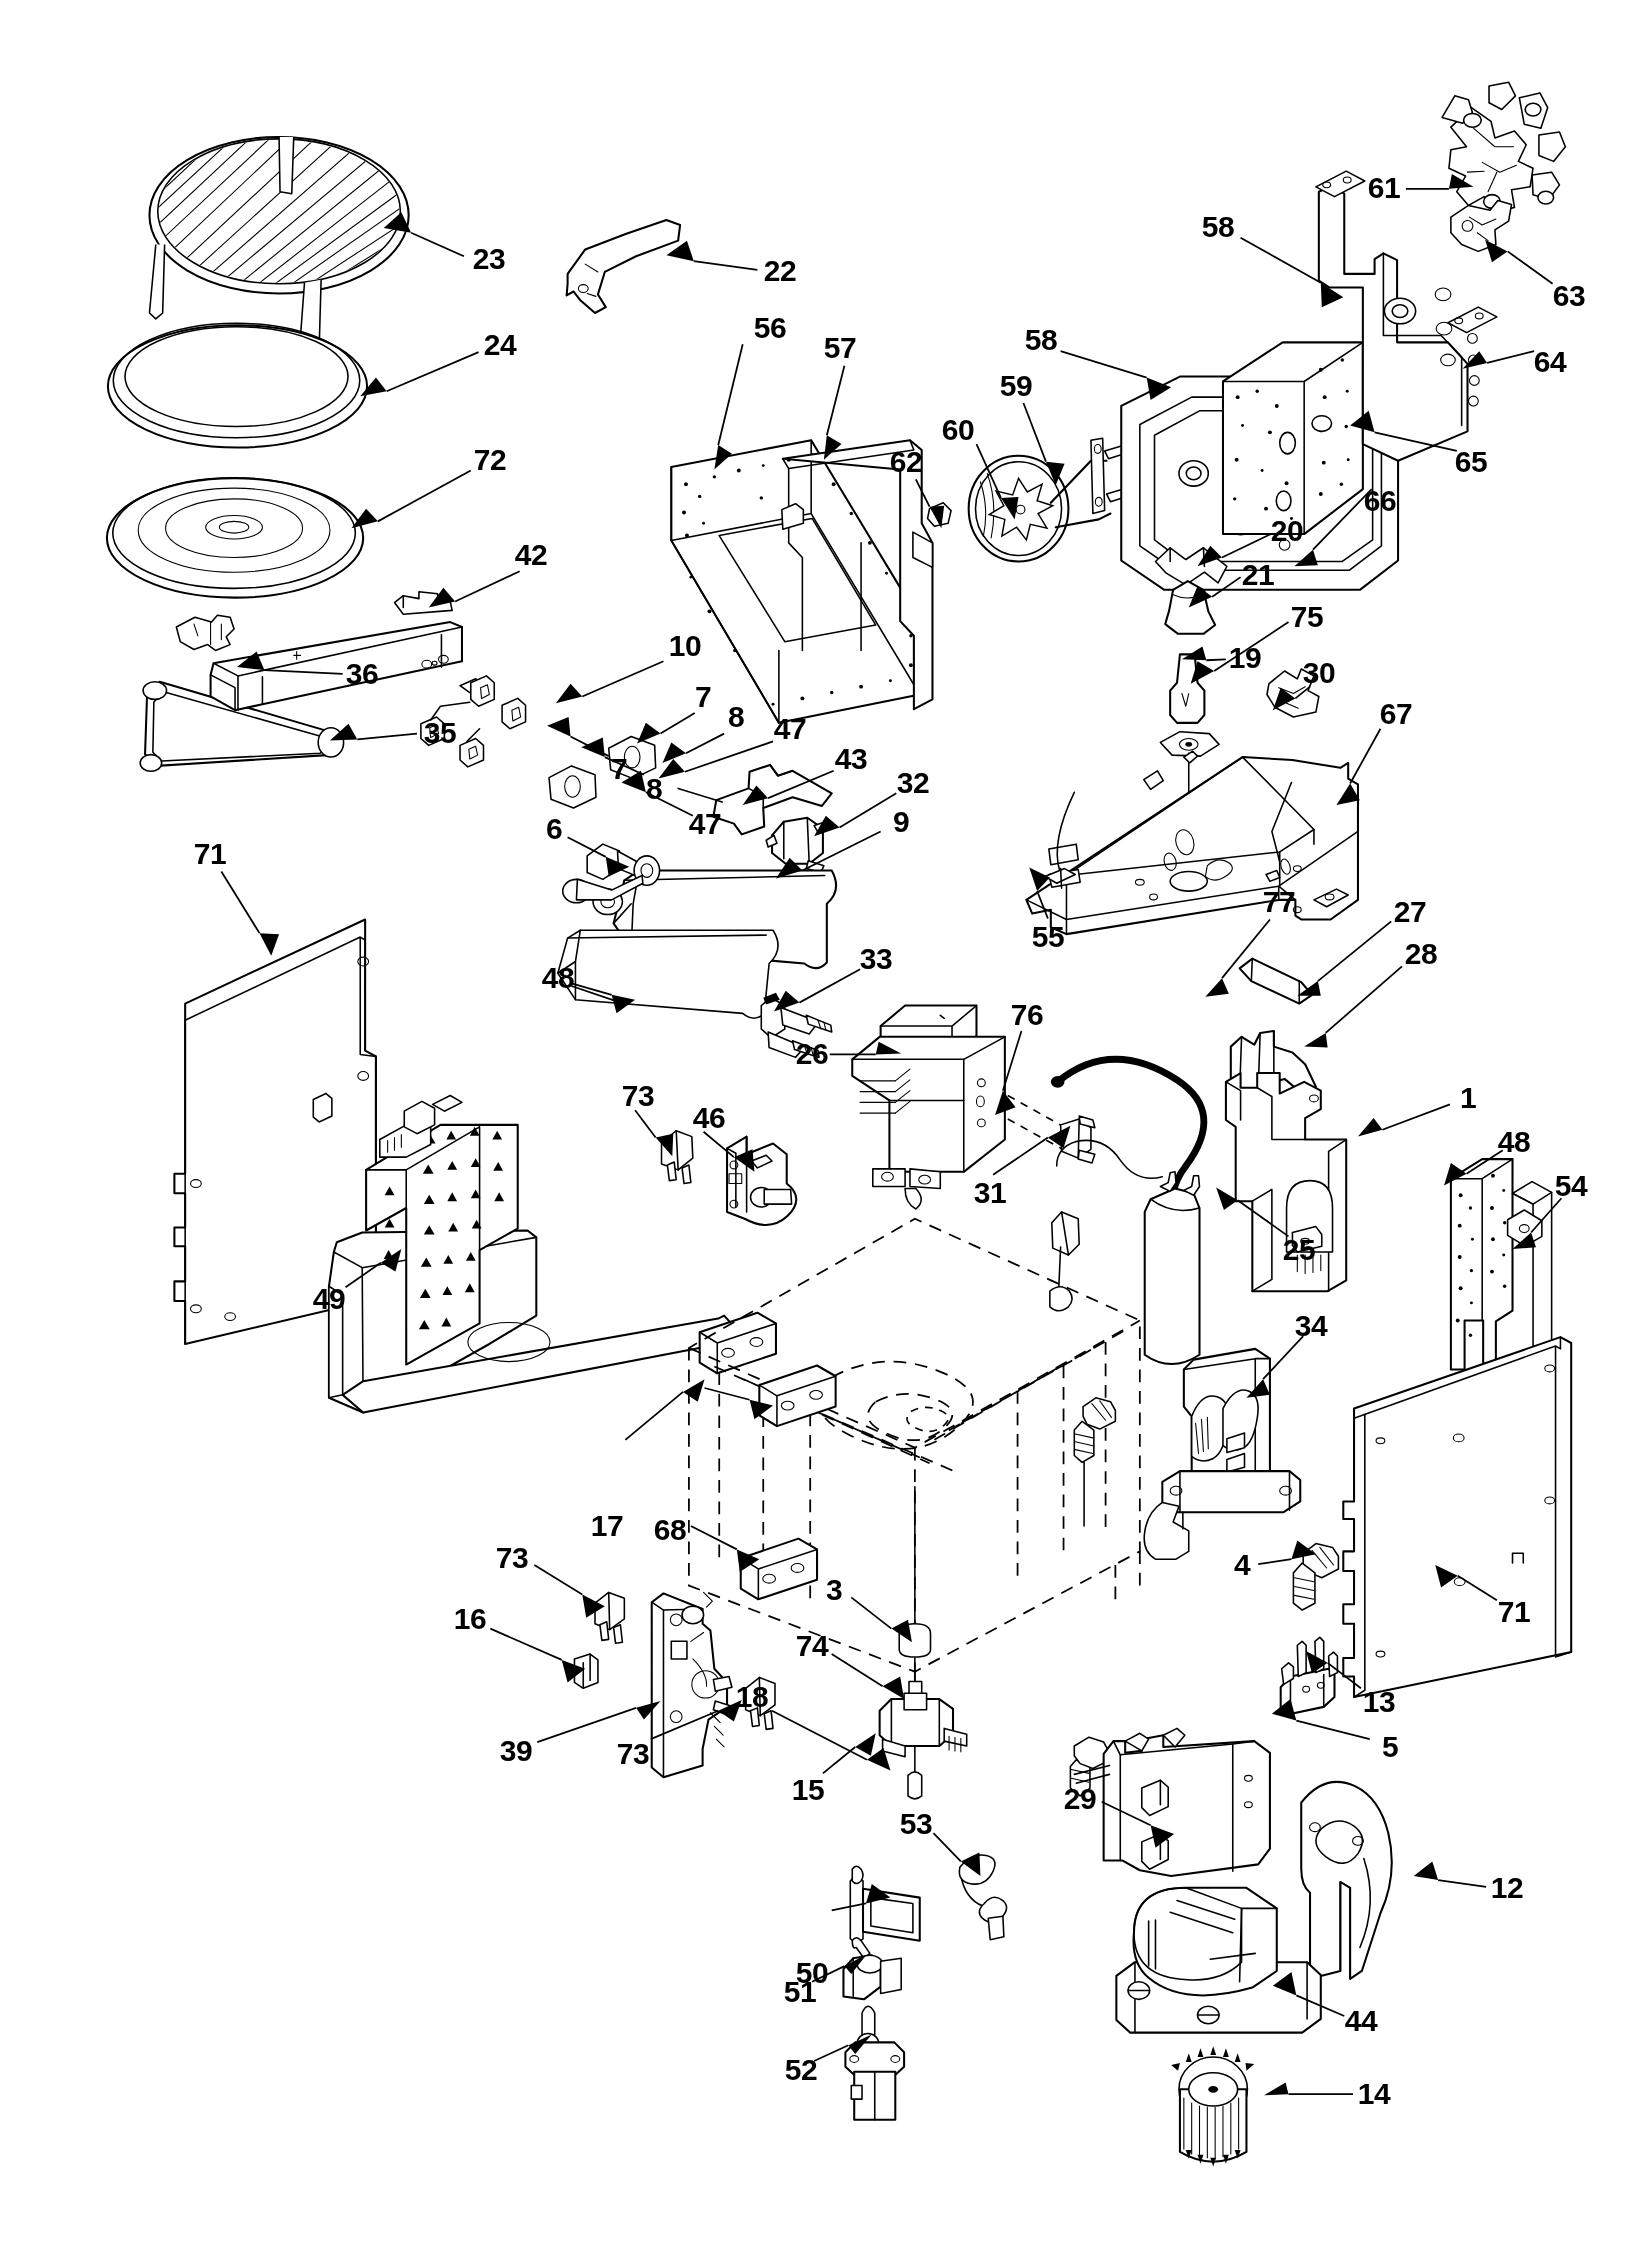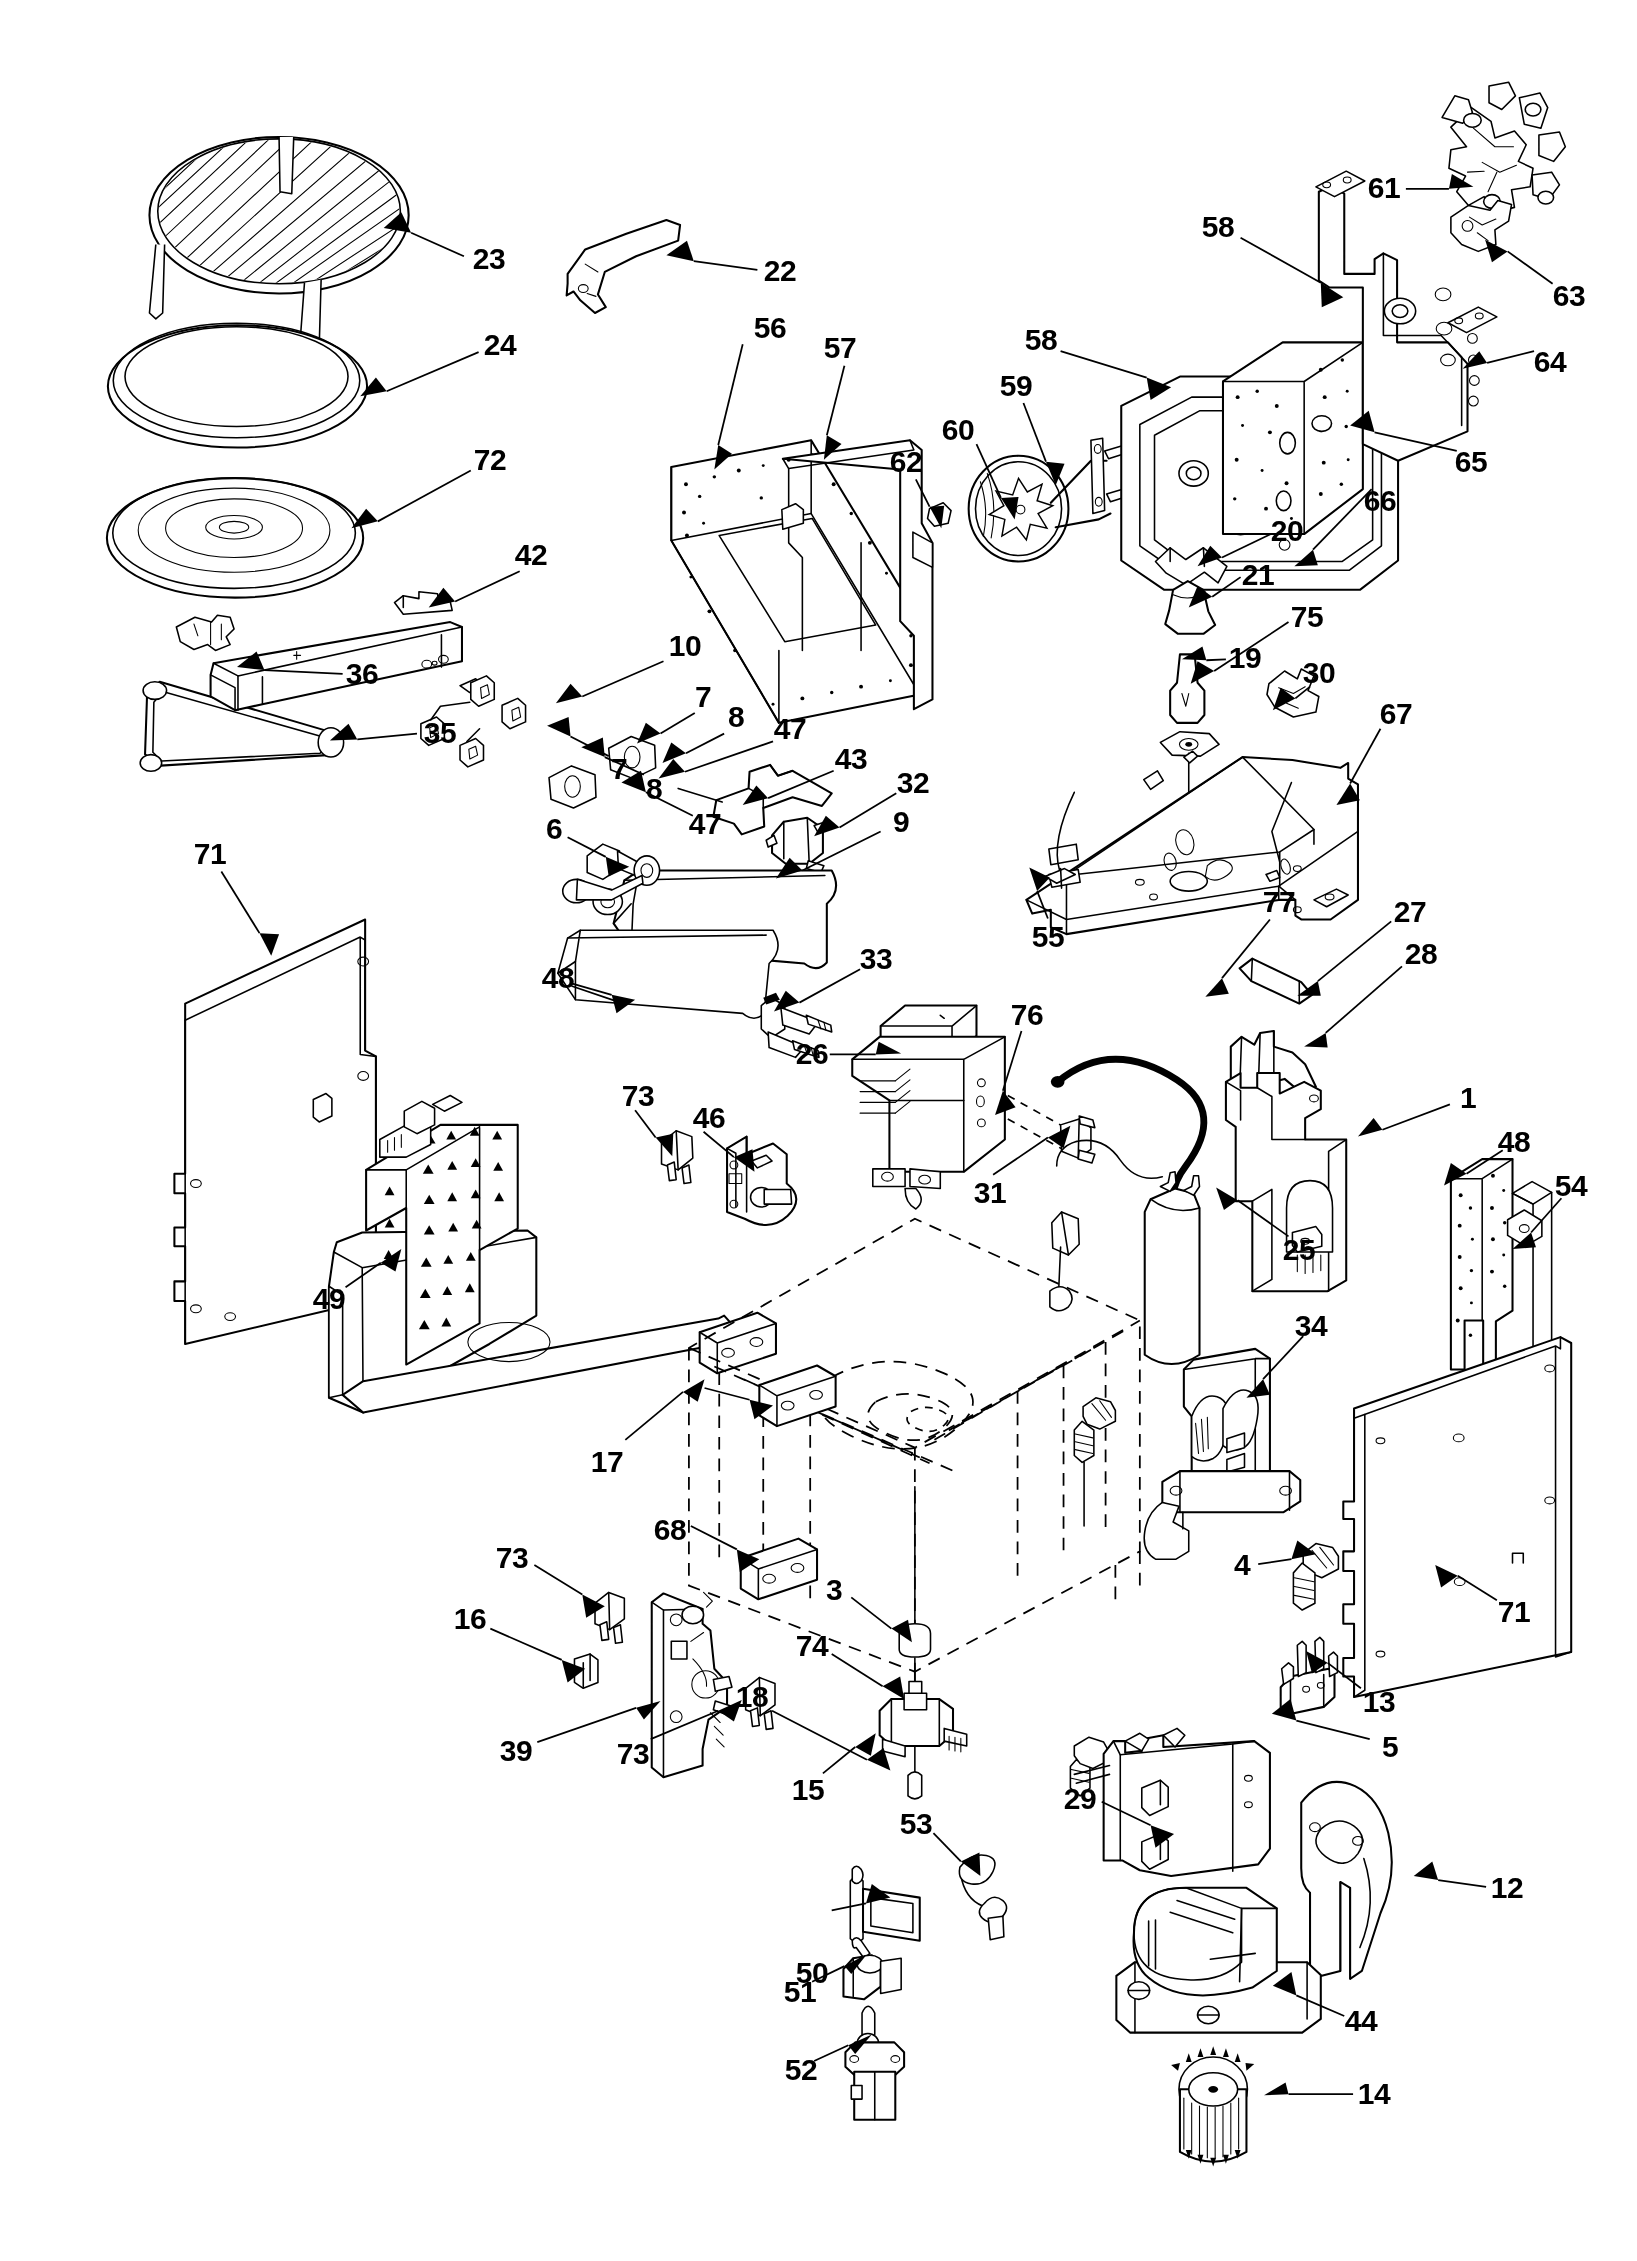--- a/index.html
+++ b/index.html
@@ -1136,21 +1136,21 @@
   <div class="callout" style="left:1027px;top:1015px">76</div>
   <div class="callout" style="left:1468px;top:1098px">1</div>
   <div class="callout" style="left:638px;top:1096px">73</div>
   <div class="callout" style="left:709px;top:1118px">46</div>
   <div class="callout" style="left:1514px;top:1142px">48</div>
   <div class="callout" style="left:990px;top:1193px">31</div>
   <div class="callout" style="left:1299px;top:1250px">25</div>
   <div class="callout" style="left:1571px;top:1186px">54</div>
   <div class="callout" style="left:329px;top:1299px">49</div>
   <div class="callout" style="left:1311px;top:1326px">34</div>
-  <div class="callout" style="left:607px;top:1462px">17</div>
+  <div class="callout" style="left:607px;top:1526px">17</div>
   <div class="callout" style="left:670px;top:1530px">68</div>
   <div class="callout" style="left:1242px;top:1565px">4</div>
   <div class="callout" style="left:1514px;top:1612px">71</div>
   <div class="callout" style="left:512px;top:1558px">73</div>
   <div class="callout" style="left:470px;top:1619px">16</div>
   <div class="callout" style="left:834px;top:1590px">3</div>
   <div class="callout" style="left:812px;top:1646px">74</div>
   <div class="callout" style="left:516px;top:1751px">39</div>
   <div class="callout" style="left:752px;top:1697px">18</div>
   <div class="callout" style="left:1379px;top:1702px">13</div>

